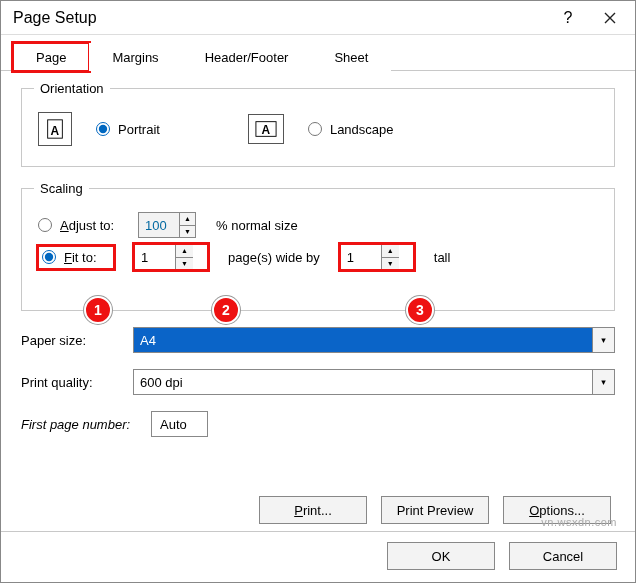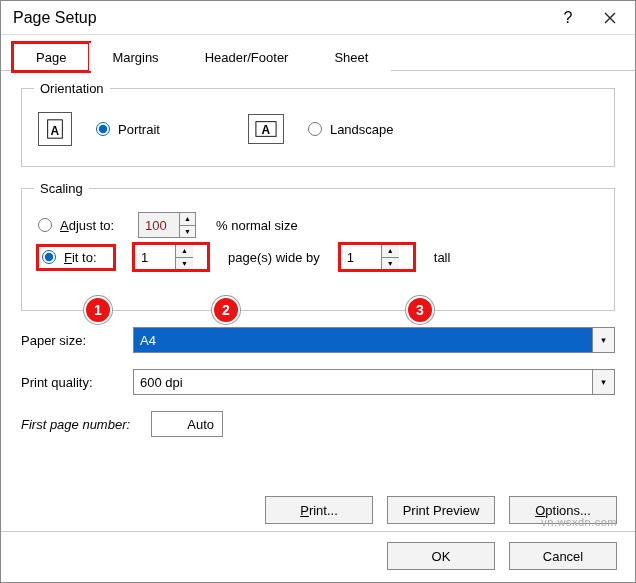--- a/index.html
+++ b/index.html
@@ -23,38 +23,38 @@
   .orient-icon { width: 34px; height: 34px; border: 1px solid #555; display:flex; align-items:center; justify-content:center; background:#fff; }
   .orient-icon.landscape { width: 36px; height: 30px; }
   .orient-icon svg { width: 22px; height: 22px; }
 
   input[type=radio] { width: 14px; height: 14px; margin:0 4px 0 0; accent-color: #0067c0; }
   .radio-lbl { display:flex; align-items:center; gap:4px; }
 
   .scaling-row { display:flex; align-items:center; gap:20px; margin: 6px 0; position: relative; }
   .spinner { display:flex; border:1px solid #888; height:26px; width:58px; }
   .spinner input { border:none; width: 40px; text-align:left; padding:0 6px; outline:none; }
-  .spinner input:disabled { background:#f2f2f2; color:#7f1d1d; }
+  .spinner input:disabled { background:#f2f2f2; color:#0369a1; }
   .spinner .arrows { width:18px; display:flex; flex-direction:column; border-left:1px solid #888; }
   .spinner .arrows div { flex:1; display:flex; align-items:center; justify-content:center; font-size:7px; line-height:1; background:#f4f4f4; }
   .spinner .arrows div + div { border-top:1px solid #888; }
 
   .callout { position:absolute; width:28px; height:28px; border-radius:50%; background:#e11; color:#fff; font-weight:bold; display:flex; align-items:center; justify-content:center; font-size:14px; border: 2px solid #fff; box-shadow: 0 0 0 1px #999; }
 
   .form-row { display:flex; align-items:center; margin: 16px 0; gap: 6px; }
   .form-row > label { width: 106px; }
   .form-row.short > label { width: 124px; font-style: italic; }
   .select { flex:1; height:26px; border:1px solid #888; display:flex; align-items:center; }
   .select .val { flex:1; padding:0 6px; height:100%; display:flex; align-items:center; }
   .select .val.selected { background:#0a64c8; color:#fff; }
   .select .dd { width:22px; height:100%; border-left:1px solid #888; display:flex; align-items:center; justify-content:center; background:#f4f4f4; font-size:9px; }
 
-  .textin { border:1px solid #888; height:26px; padding:0 8px; width: 72px; text-align: right; }
+  .textin { border:1px solid #888; height:26px; padding:0 8px; width: 57px; }
 
-  .btn-row { position:absolute; right: 18px; bottom: 58px; display:flex; gap:14px; }
+  .btn-row { position:absolute; right: 24px; bottom: 58px; display:flex; gap:14px; }
   .btn-row2 { position:absolute; right: 18px; bottom: 12px; display:flex; gap:14px; padding-top:12px;  }
   .sep { position:absolute; left:0; right:0; bottom: 50px; border-top:1px solid #c8c8c8; }
   button.btn { min-width:108px; height:28px; border:1px solid #888; background:#f3f3f3; cursor:default; padding: 0 12px; }
 
   .watermark { position:absolute; right:18px; bottom:54px; font-size:11px; color:#aaa; letter-spacing:0.5px; pointer-events:none; }
 
   .u { text-decoration: underline; text-decoration-skip-ink: none; }
 </style>
 </head>
 <body>

